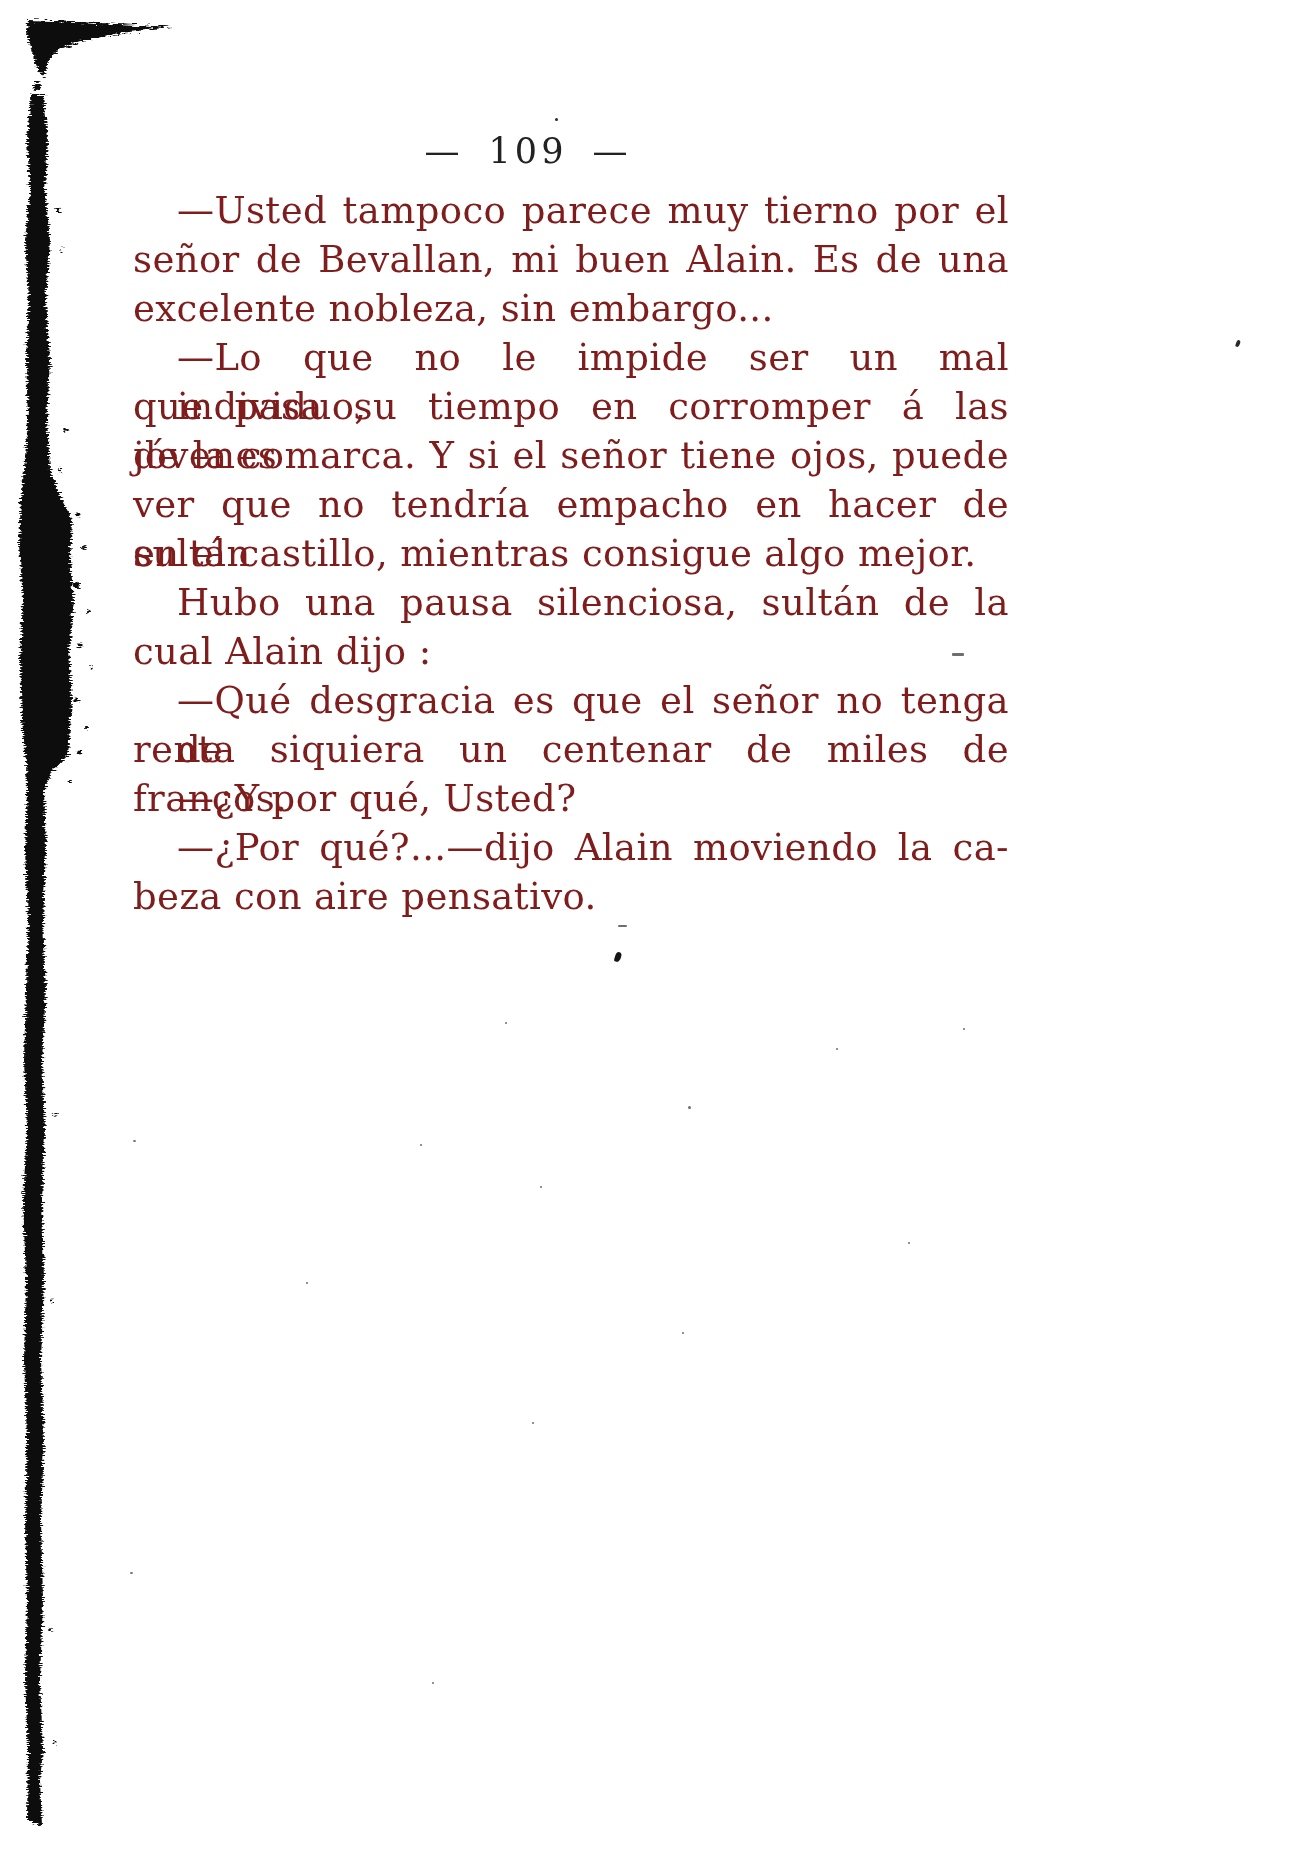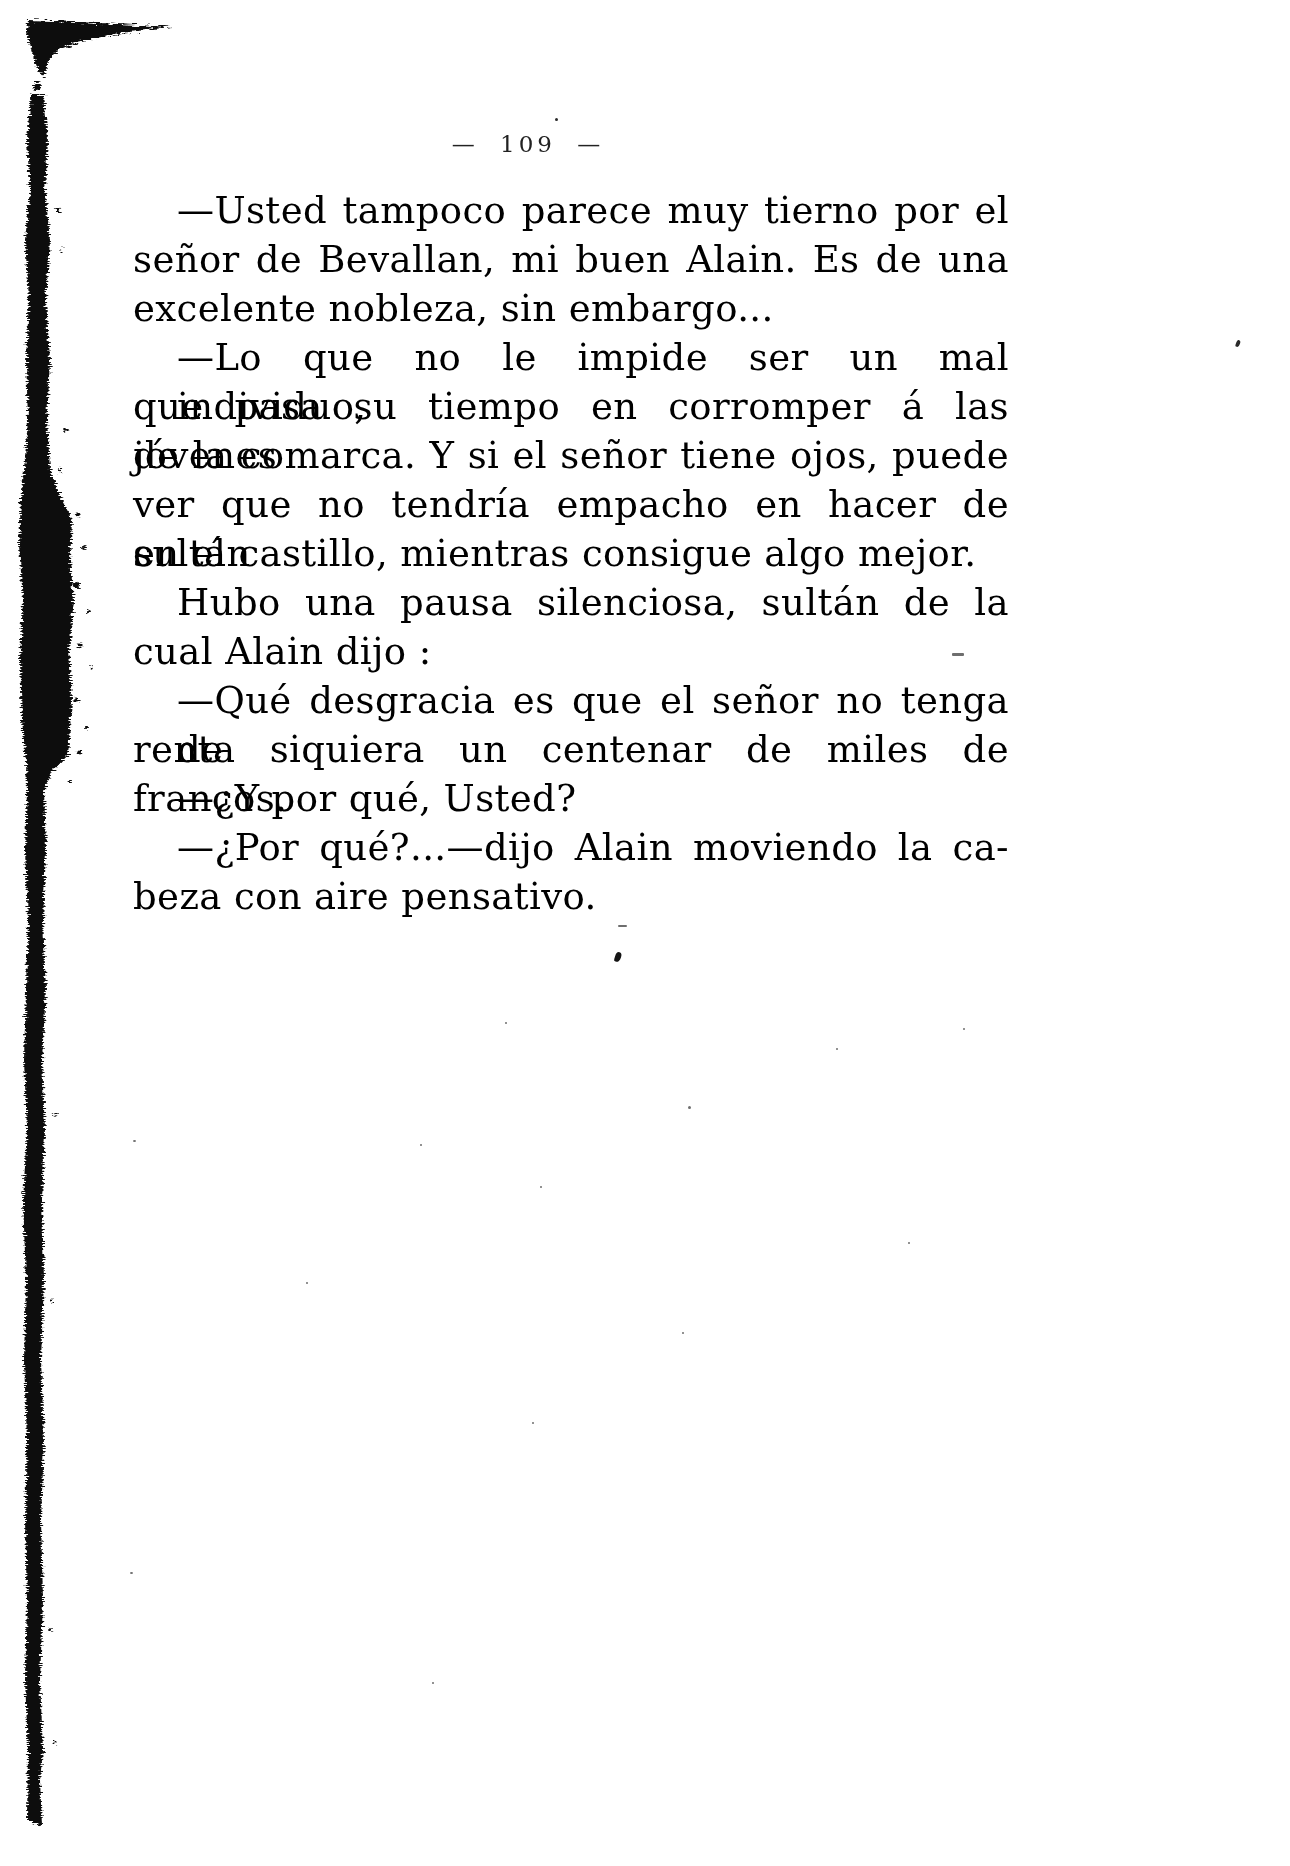--- a/index.html
+++ b/index.html
@@ -6,27 +6,27 @@
   body{
     width:1290px;height:1866px;position:relative;overflow:hidden;
     background:#ffffff;
     font-family:"DejaVu Serif","Liberation Serif",serif;
     color:#1b1b1b;
   }
   .page{position:absolute;inset:0;}
   
   .page-number{
     position:absolute;left:133px;top:131px;width:790px;height:44px;
-    text-align:center;font-size:23px;letter-spacing:4px;color:#222;
+    text-align:center;font-size:35px;letter-spacing:4px;color:#222;
     word-spacing:10px;
   }
   
   .text-column{
     position:absolute;left:133px;top:186px;width:876px;
-    font-size:37px;line-height:49px;color:#000000;
+    font-size:37px;line-height:49px;color:#7f1d1d;
     letter-spacing:0.4px;
   }
   .line{height:49px;white-space:normal;}
   .indent{padding-left:44px;}
   .jfull{text-align:justify;text-align-last:justify;}
   .left{text-align:right;text-align-last:left;}
   
   .ink{position:absolute;left:0;top:0;pointer-events:none;}
   
   .speck{position:absolute;background:#2a2a2a;border-radius:50%;}

